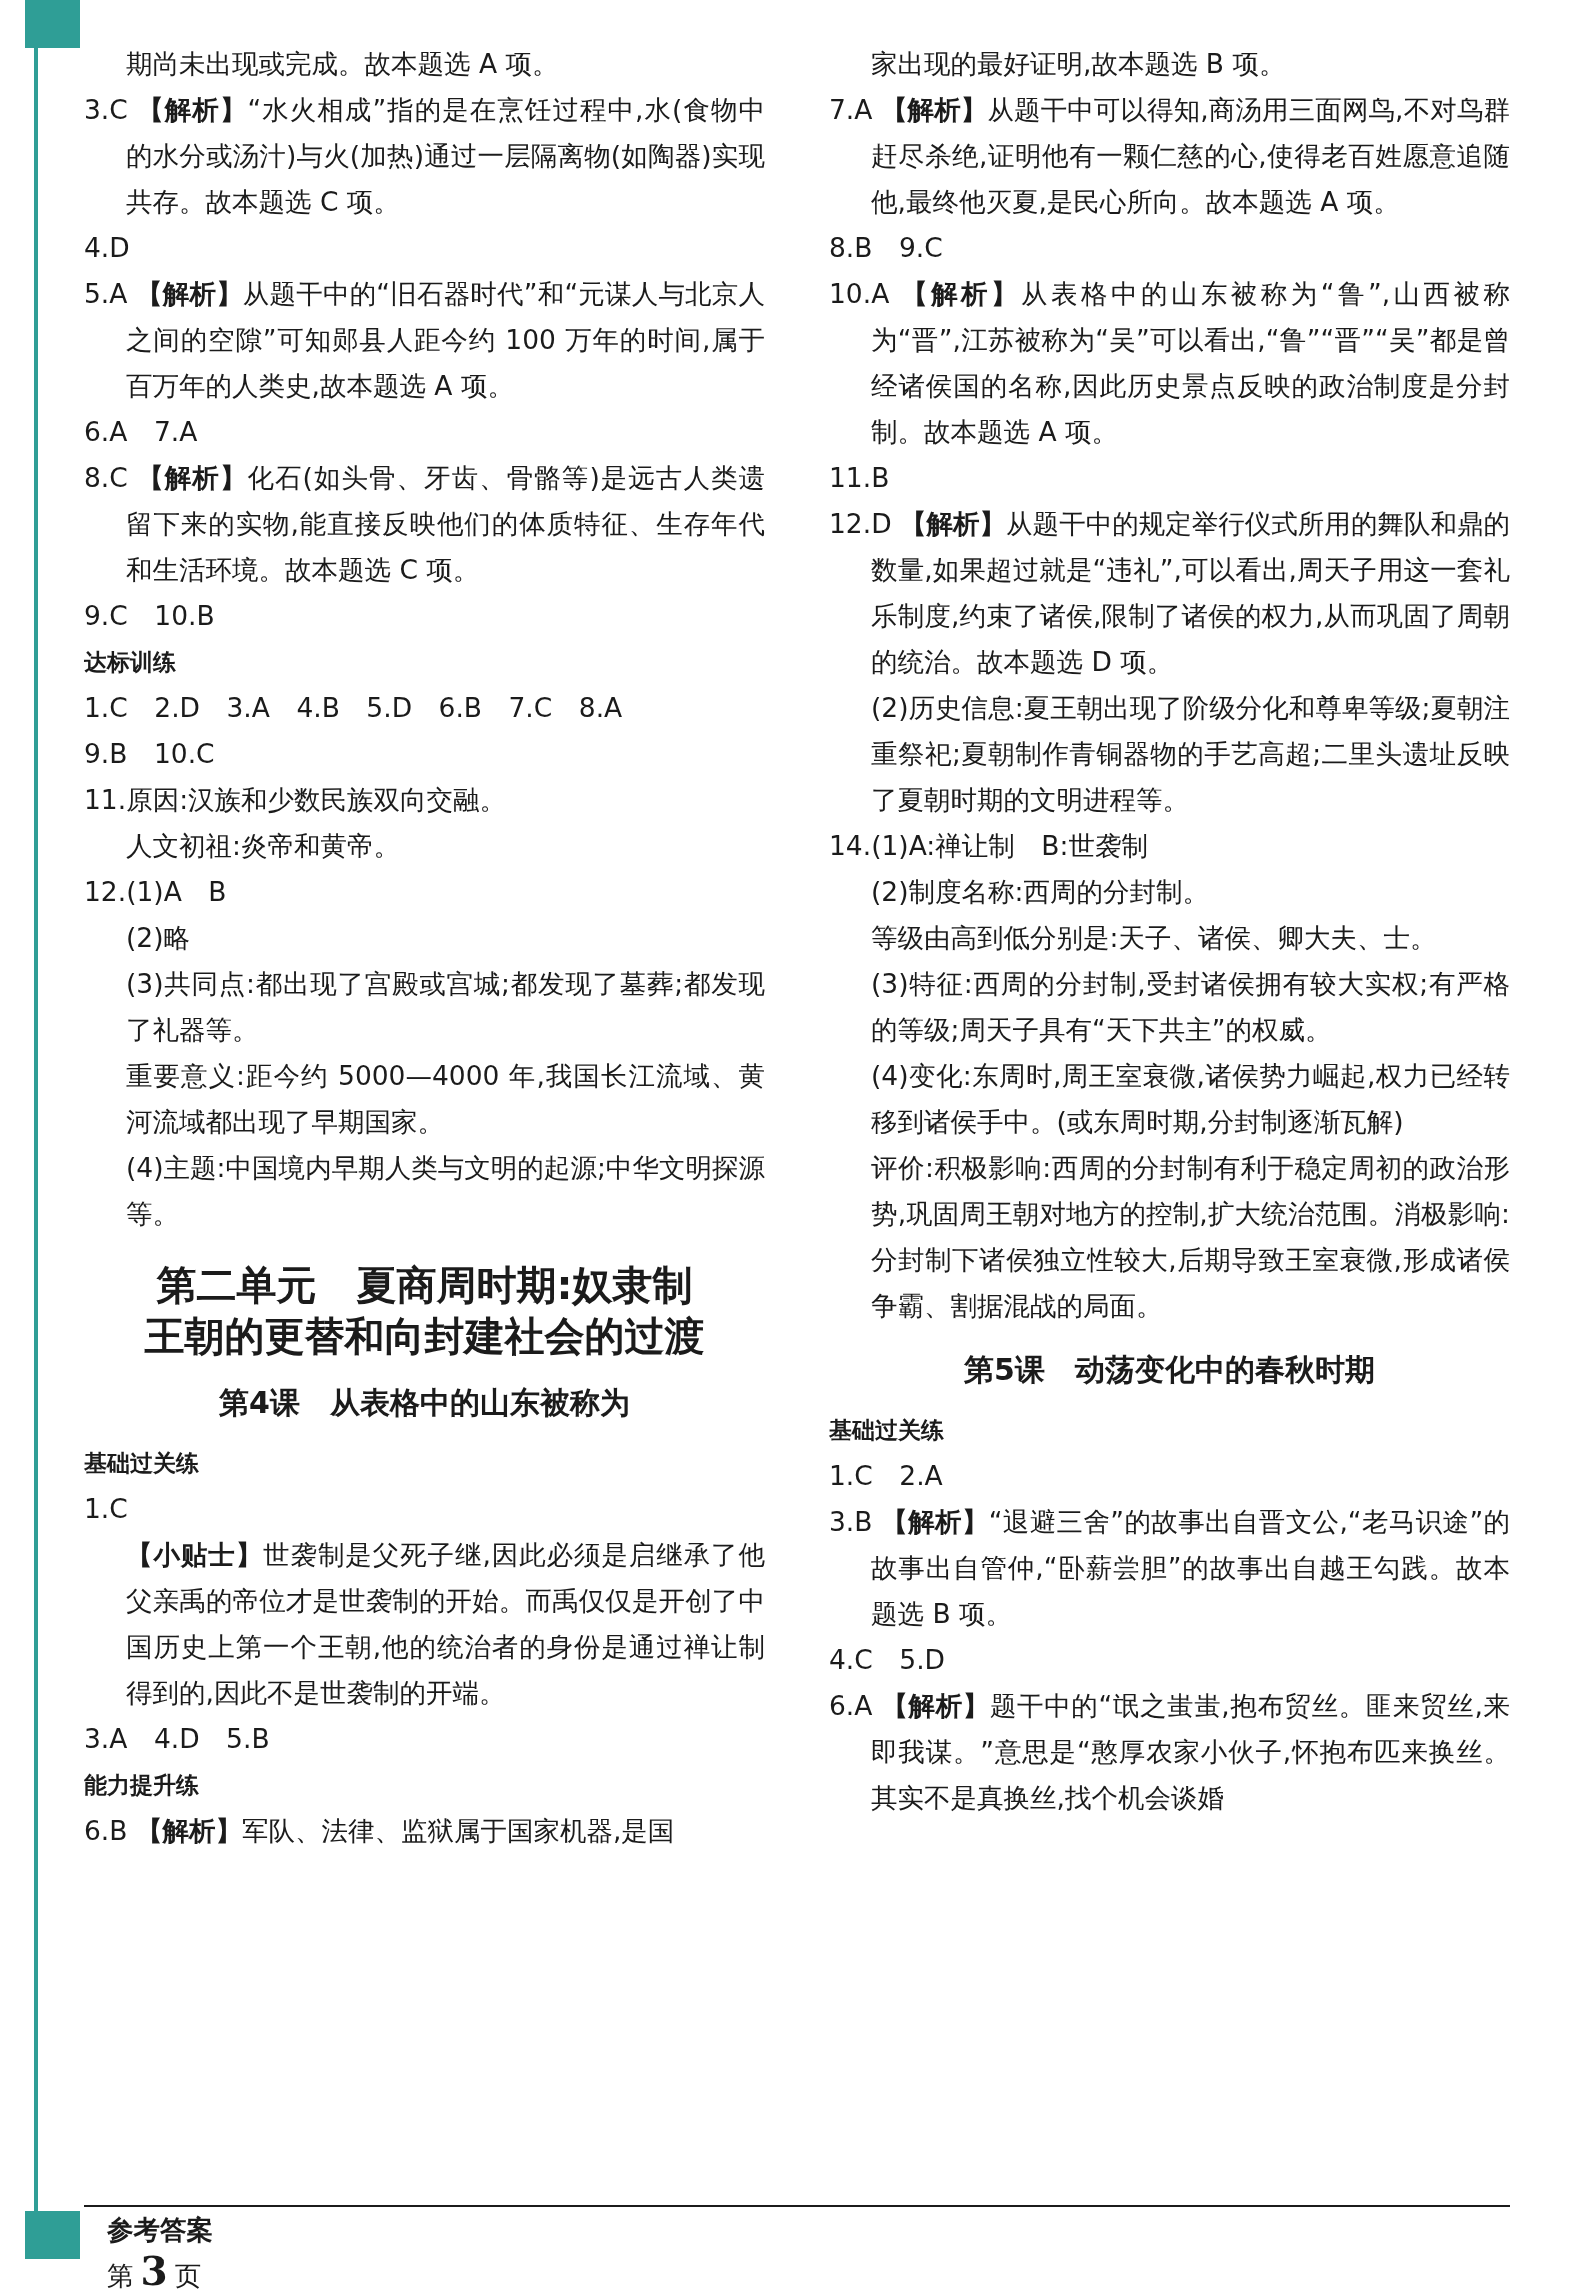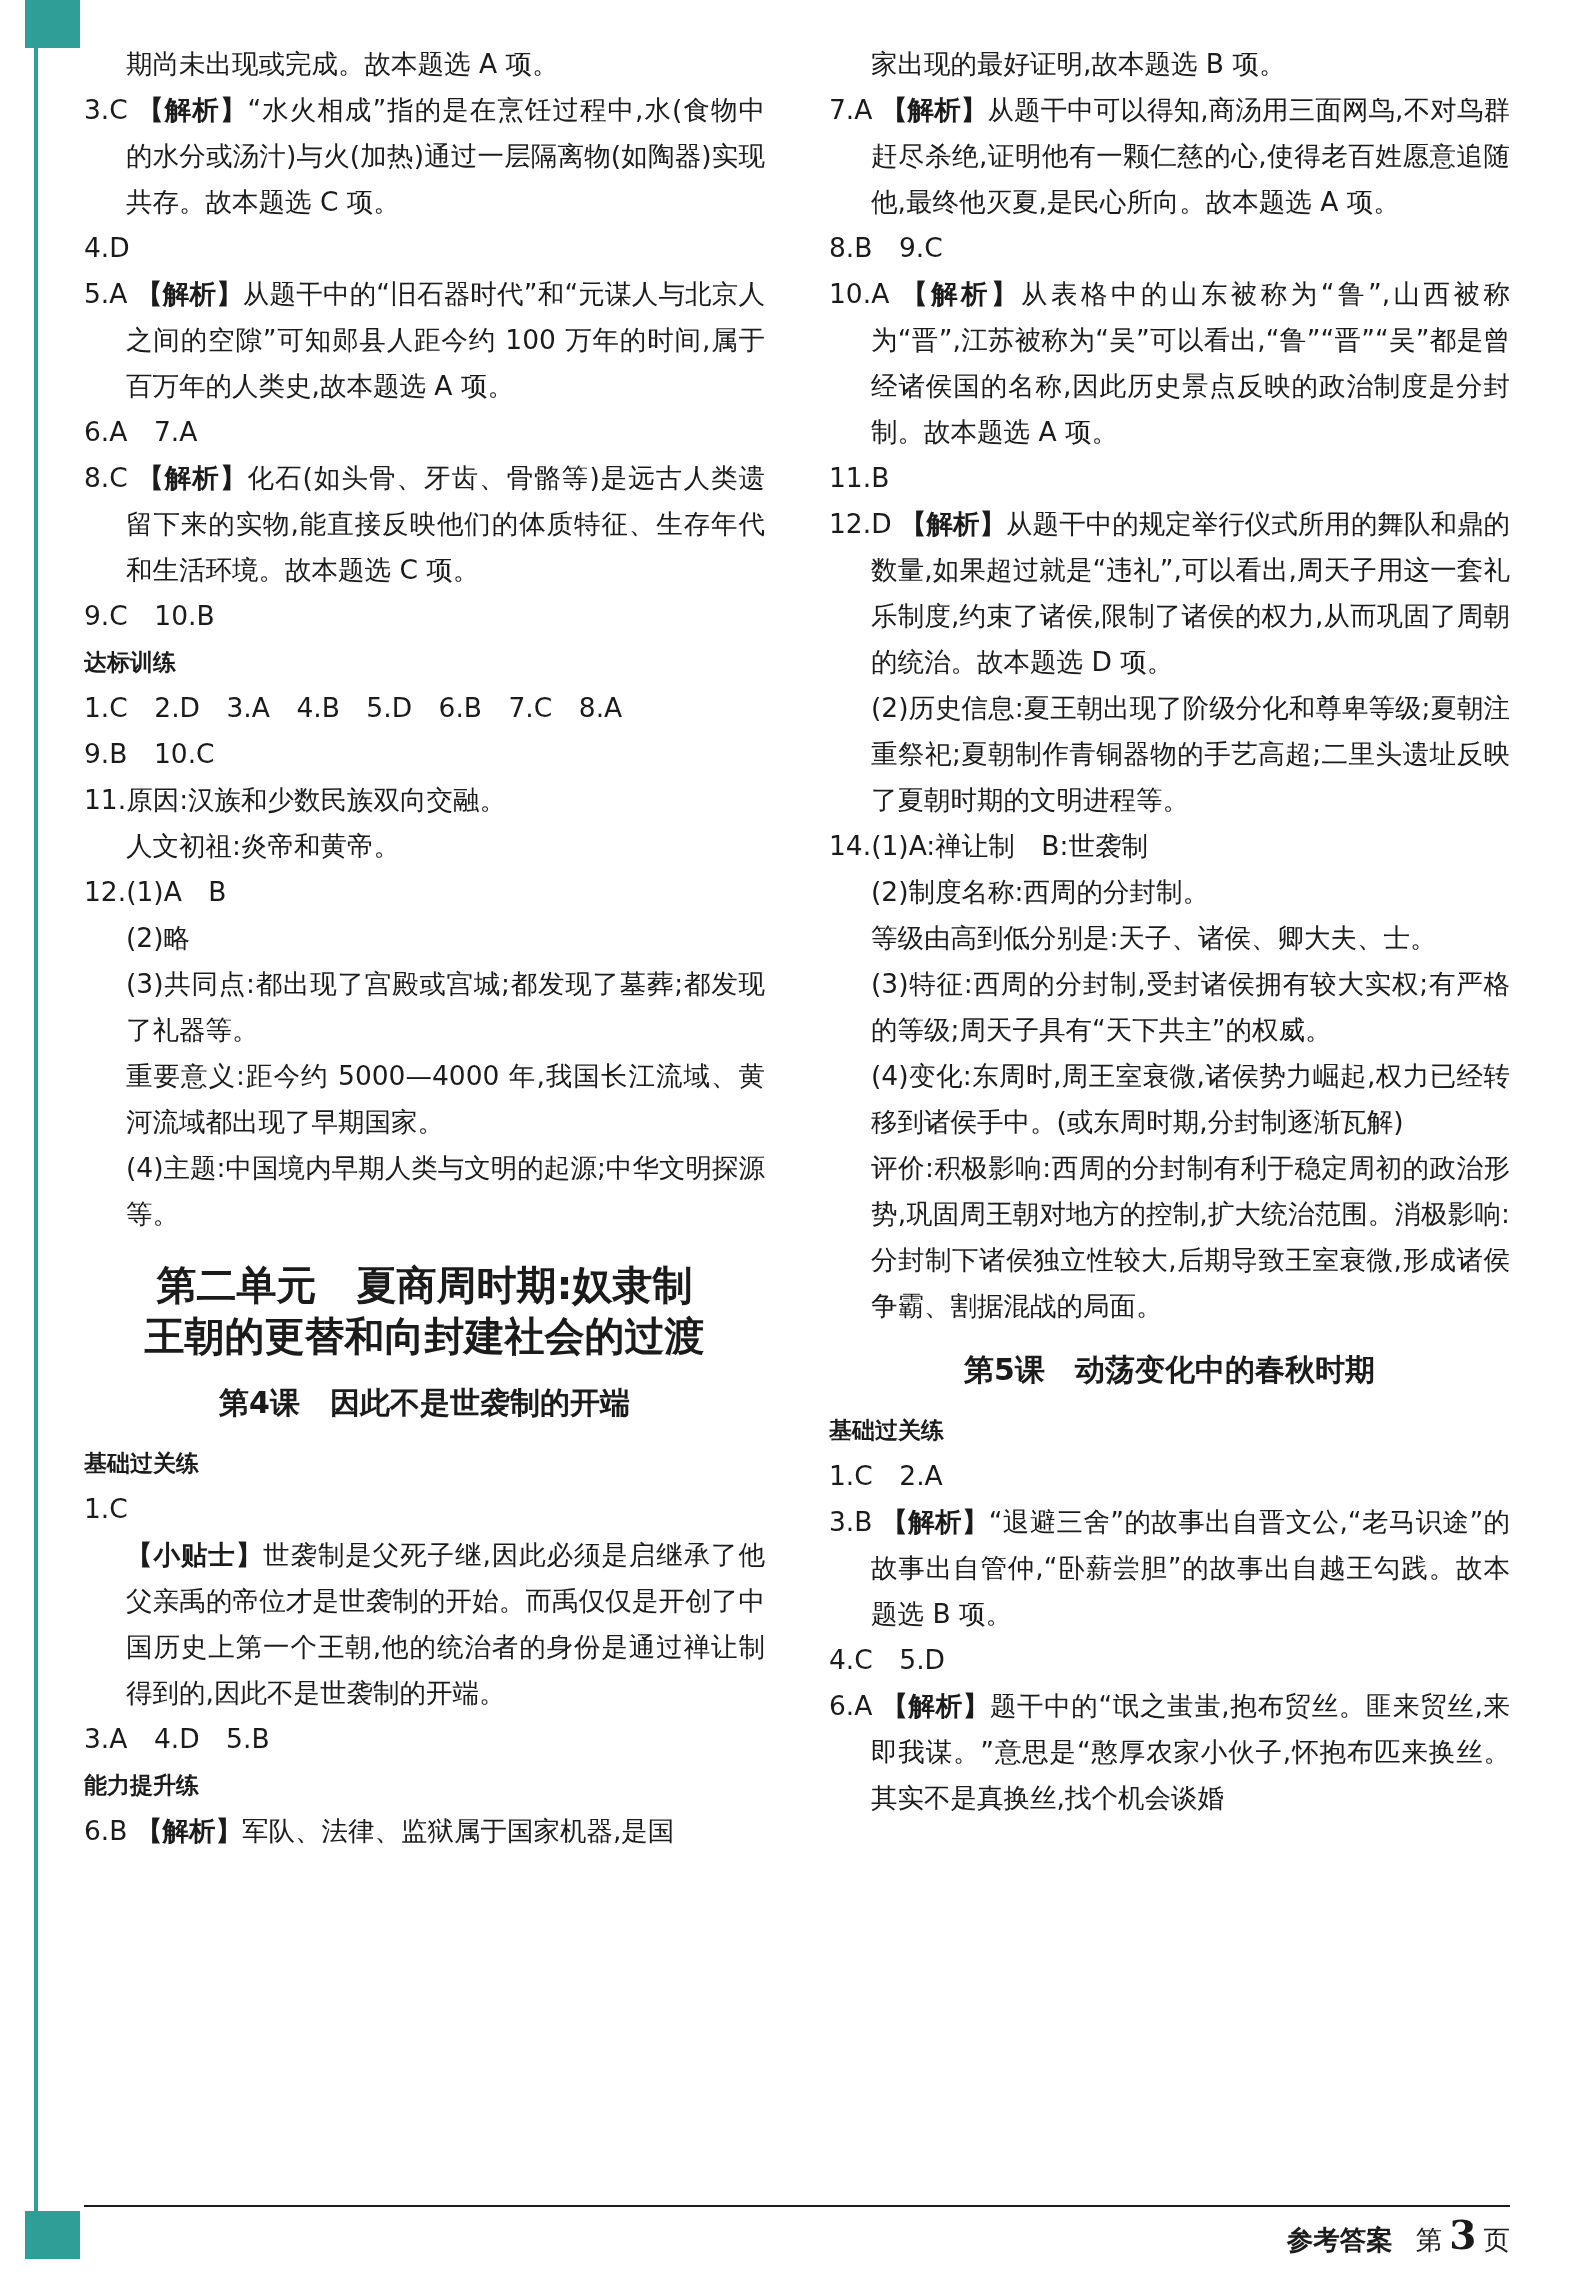--- a/index.html
+++ b/index.html
@@ -15,21 +15,21 @@
   .col{width:684px;font-size:26.5px;line-height:46px;text-align:justify;}
   .para{margin:0;}
   .item{padding-left:42px;text-indent:-42px;}
   .sub{padding-left:42px;}
   .tag{font-weight:700;}
   .sec-heading{font-size:23px;line-height:46px;font-weight:700;margin:0;text-align:left;}
   .unit-heading{font-size:40px;line-height:51px;font-weight:700;text-align:center;margin:23px 0 16px;}
   .uh-line{display:block;}
   .lesson-heading{font-size:30px;line-height:46px;font-weight:700;text-align:center;margin:17.7px 0 14px;}
   .footer-rule{position:absolute;left:84px;top:2205px;width:1426px;height:1.8px;background:#1b1b1b;}
-  .footer{position:absolute;left:84px;top:2212px;width:1426px;display:flex;justify-content:flex-end;align-items:baseline;font-size:26.5px;}
+  .footer{position:absolute;left:84px;top:2212px;width:1426px;display:flex;justify-content:flex-end;align-items:baseline;font-size:26.5px;flex-direction:column;}
   .footer-label{font-weight:700;}
   .footer-page{margin-left:23px;}
   .page-num{font-size:39px;font-weight:700;font-family:"DejaVu Serif","Liberation Serif",serif;margin:0 7px;}
 </style>
 </head>
 <body>
 
 <div class="deco corner-top"></div>
 <div class="deco side-line"></div>
 <div class="deco corner-bottom"></div>
@@ -50,21 +50,21 @@
     <p class="para sub"><span class="txt">人文初祖:炎帝和黄帝。</span></p>
     <p class="para item"><span class="num">12.</span><span class="txt">(1)A　B</span></p>
     <p class="para sub"><span class="txt">(2)略</span></p>
     <p class="para sub"><span class="txt">(3)共同点:都出现了宫殿或宫城;都发现了墓葬;都发现了礼器等。</span></p>
     <p class="para sub"><span class="txt">重要意义:距今约 5000—4000 年,我国长江流域、黄河流域都出现了早期国家。</span></p>
     <p class="para sub"><span class="txt">(4)主题:中国境内早期人类与文明的起源;中华文明探源等。</span></p>
     <h2 class="unit-heading">
         <span class="uh-line">第二单元　夏商周时期:奴隶制</span>
         <span class="uh-line">王朝的更替和向封建社会的过渡</span>
       </h2>
-    <h2 class="lesson-heading">第4课　因此不是世袭制的开端</h2>
+    <h2 class="lesson-heading">第4课　从表格中的山东被称为</h2>
     <h3 class="sec-heading">基础过关练</h3>
     <p class="para item"><span class="num">1.C</span></p>
     <p class="para sub"><b class="tag">【小贴士】</b><span class="txt">世袭制是父死子继,因此必须是启继承了他父亲禹的帝位才是世袭制的开始。而禹仅仅是开创了中国历史上第一个王朝,他的统治者的身份是通过禅让制得到的,因此不是世袭制的开端。</span></p>
     <p class="para item"><span class="txt">3.A　4.D　5.B</span></p>
     <h3 class="sec-heading">能力提升练</h3>
     <p class="para item"><span class="num">6.B </span><b class="tag">【解析】</b><span class="txt">军队、法律、监狱属于国家机器,是国</span></p>
   </div>
 
   <div class="col">
     <p class="para sub"><span class="txt">家出现的最好证明,故本题选 B 项。</span></p>

